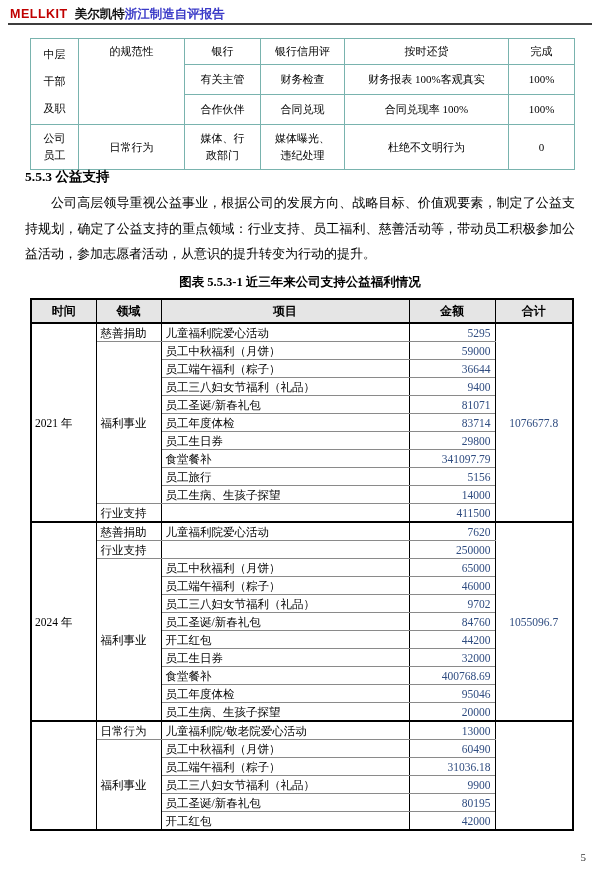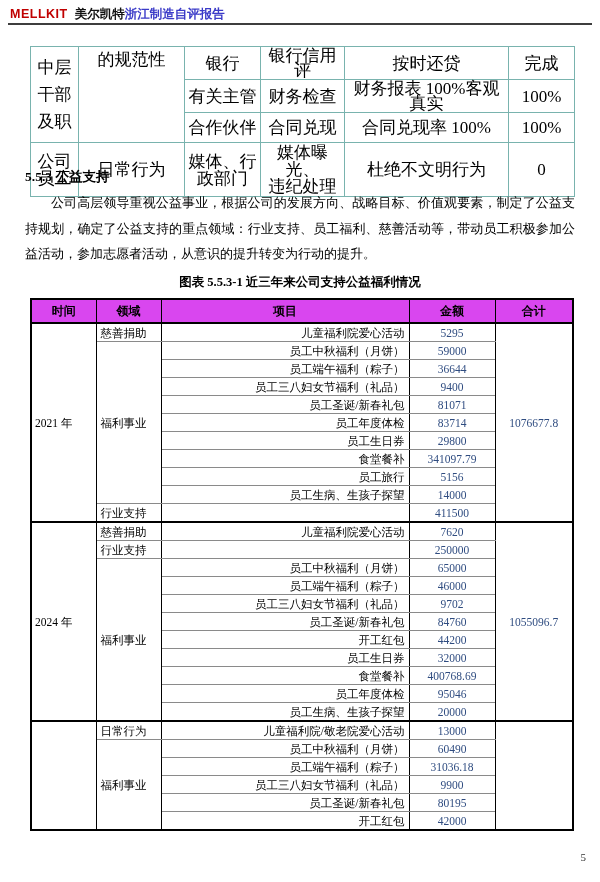--- a/index.html
+++ b/index.html
@@ -5,48 +5,48 @@
   html,body{margin:0;padding:0;background:#fff;}
   .page{position:relative;width:600px;height:882px;background:#fff;overflow:hidden;
         font-family:"Liberation Serif","DejaVu Serif",serif;color:#000;}
   
   .hdr{position:absolute;left:10px;top:6px;font-size:12.5px;font-weight:bold;white-space:nowrap;}
   .hdr .brand-en{color:#C00000;font-family:"Liberation Sans","DejaVu Sans",sans-serif;letter-spacing:.5px;}
   .hdr .brand-zh{color:#111;margin-left:4px;}
   .hdr .doc-title{color:#3B3BC8;}
   .hdr-rule{position:absolute;left:8px;right:8px;top:23px;border-top:2px solid #3d3d3d;}
   
-  .top-table{position:absolute;left:30px;top:46px;width:544px;border-collapse:collapse;table-layout:fixed;
-             font-size:17px;}
+  .top-table{position:absolute;left:30px;top:38px;width:544px;border-collapse:collapse;table-layout:fixed;
+             font-size:11px;}
   .top-table td{border:1px solid #79B3AE;text-align:center;vertical-align:middle;
                 white-space:pre-line;padding:1px 2px;line-height:15px;}
   .top-table tr:nth-child(1) td{height:23px;}
   .top-table tr:nth-child(2) td{height:27px;}
   .top-table tr:nth-child(3) td{height:27px;}
   .top-table tr:nth-child(4) td{height:42px;line-height:17px;}
   .top-table tr:first-child td:first-child{line-height:27px;}
   .top-table tr:first-child td:nth-child(2){vertical-align:top;padding-top:5px;}
   
   .sec-heading{position:absolute;left:25px;top:168px;margin:0;font-size:13.5px;font-weight:bold;}
   .sec-para{position:absolute;left:25px;top:190px;width:550px;margin:0;font-size:13px;line-height:25.5px;
             text-align:justify;text-indent:2em;}
   .fig-caption{position:absolute;left:0;top:274px;width:600px;text-align:center;
                font-size:12.5px;font-weight:bold;}
   
   .fig-table{position:absolute;left:30px;top:298px;width:542px;border-collapse:collapse;table-layout:fixed;
              font-size:11.5px;border:2px solid #000;}
-  .fig-table th{background:#d946ef;color:#000;border:1px solid #000;border-bottom:2px solid #000;
+  .fig-table th{background:#e5e5e5;color:#000;border:1px solid #000;border-bottom:2px solid #000;
                 height:22px;font-size:12px;font-weight:bold;padding:0;}
   .fig-table td{border:1px solid #000;border-top:1px solid #8a8a8a;border-bottom:1px solid #8a8a8a;
                 height:17px;line-height:14px;padding:0 4px;vertical-align:middle;overflow:hidden;}
   .fig-table tr.group-start td{border-top:2px solid #000;}
   .fig-table .time-cell{padding-left:3px;text-align:left;}
   .fig-table .domain-cell{text-align:left;}
-  .fig-table .item-cell{text-align:right;}
-  .fig-table .num{font-family:"Liberation Serif","DejaVu Serif",serif;color:#2F4C80;text-align:center;}
+  .fig-table .item-cell{text-align:left;}
+  .fig-table .num{font-family:"Liberation Serif","DejaVu Serif",serif;color:#2F4C80;text-align:right;}
   .fig-table .total-cell{text-align:center;}
   
   .page-num{position:absolute;right:14px;top:851px;font-size:11px;color:#333;}
 </style>
 </head>
 <body>
 
 <div class="page">
 
   <div class="hdr">

